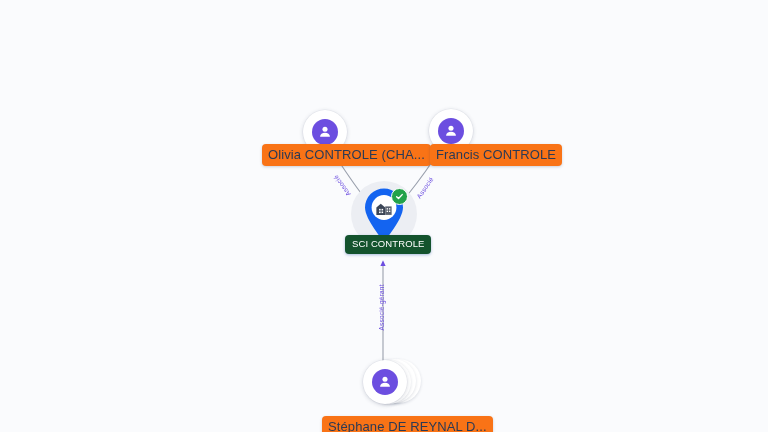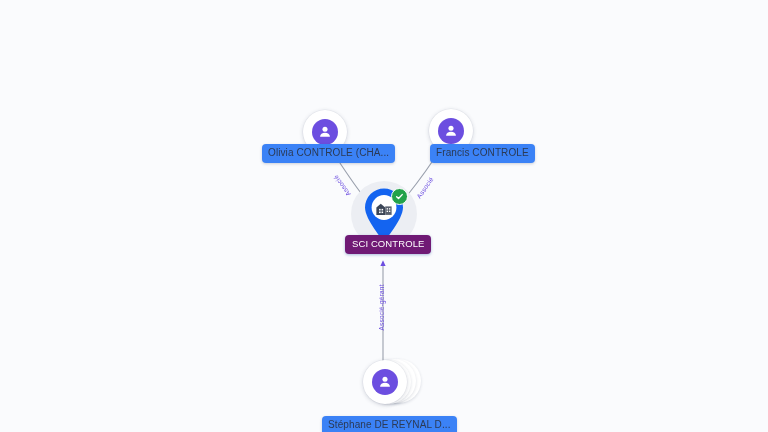--- a/index.html
+++ b/index.html
@@ -69,31 +69,31 @@
     box-shadow: 0 1px 3px rgba(40,50,80,0.16);
   }
   .stack-1 { left: 14px; top: -1px; }
   .stack-2 { left: 9px; top: -1px; }
   .stack-3 { left: 4px; top: 0px; }
 
   
   .node-label {
     position: absolute;
     white-space: nowrap;
-    font-size: 10px;
+    font-size: 13px;
     line-height: 1;
     color: #2b3a55;
-    background: #3b82f6;
+    background: #f97316;
     border-radius: 4px;
     padding: 4px 6px 5px 6px;
     box-shadow: 0 1px 3px rgba(40,50,80,0.22);
     letter-spacing: 0.1px;
   }
   .node-label.company-label {
-    background: #701a75;
+    background: #14532d;
     color: #ffffff;
     font-size: 9.5px;
     font-weight: 400;
     border-radius: 4px;
     padding: 4px 7px 5px 7px;
     box-shadow: 0 1px 3px rgba(20,70,160,0.35);
   }
 
   
   #company-node {

